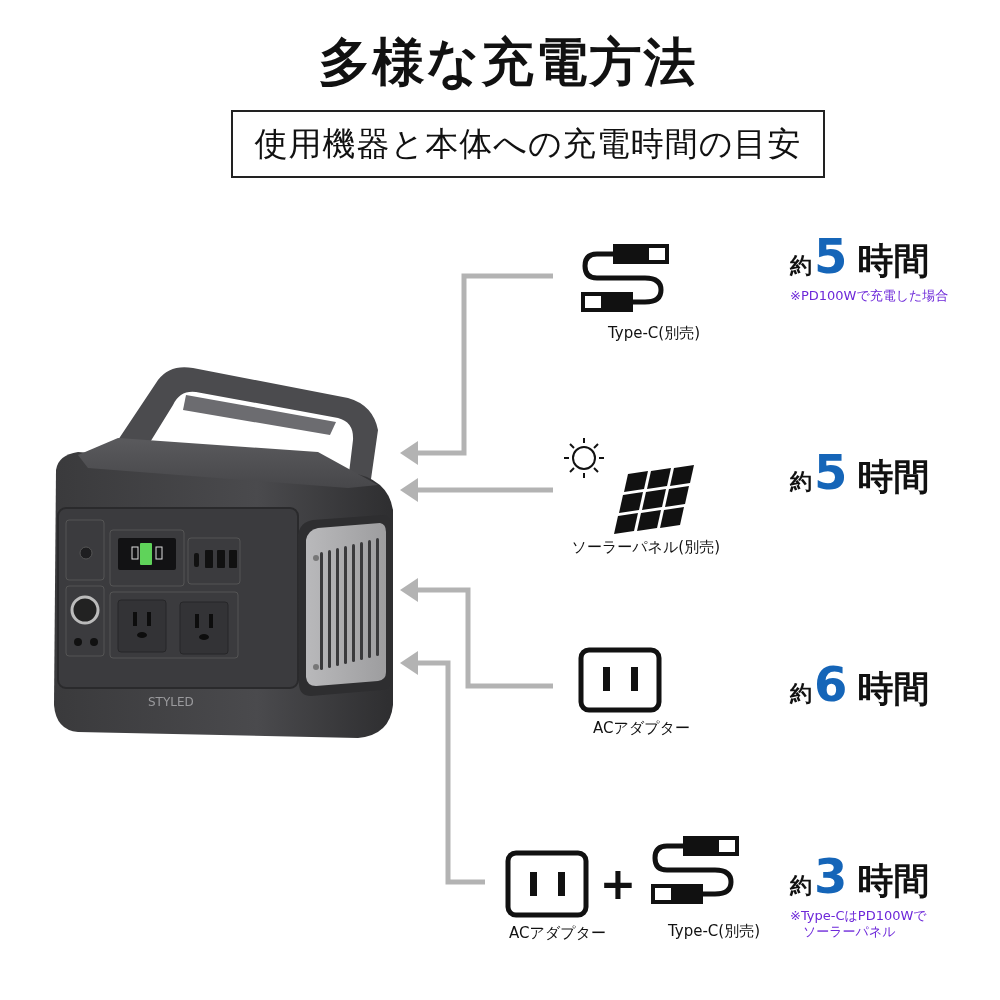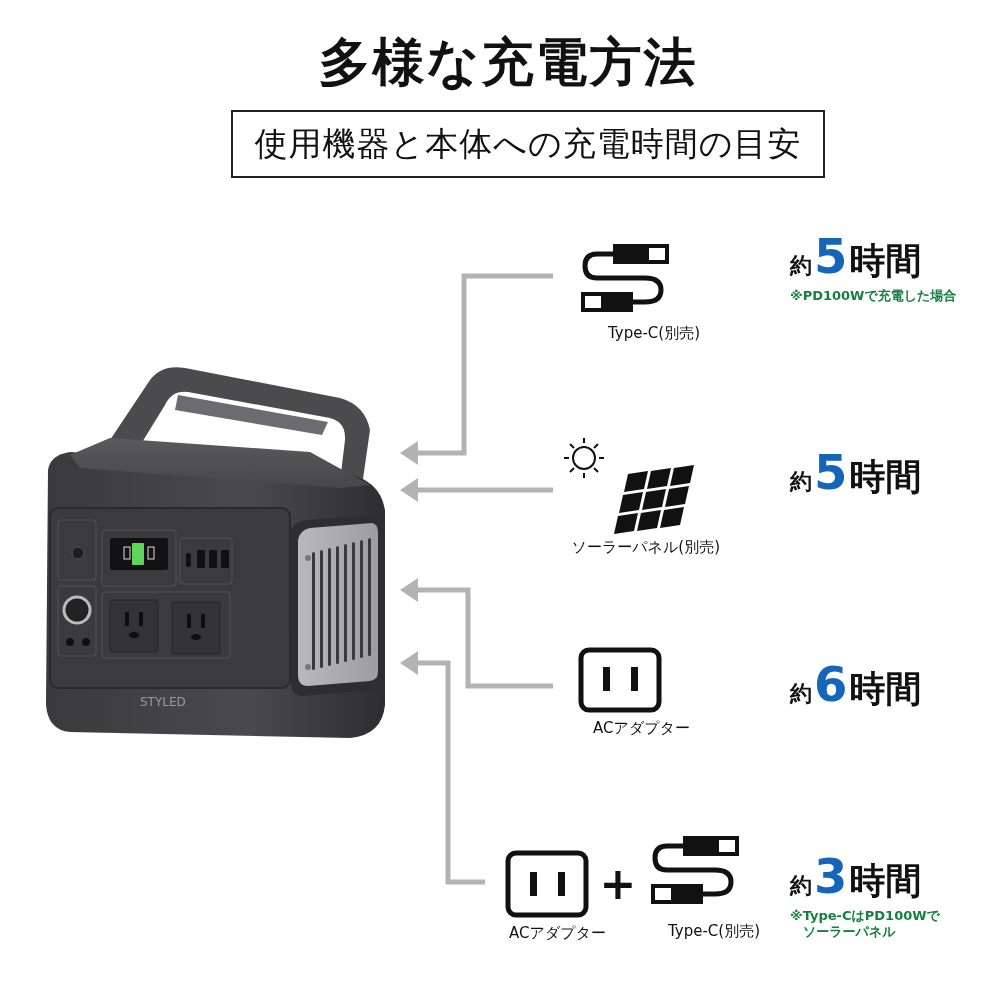--- a/index.html
+++ b/index.html
@@ -9,33 +9,33 @@
   .title {
     position: absolute; left: 0; top: 28px; width: 1000px; text-align: center;
     font-size: 52px; font-weight: bold; letter-spacing: 2px; color: #111; padding-left: 16px;
   }
   .subtitle-box {
     position: absolute; left: 203px; top: 110px; width: 594px; height: 68px;
     border: 2px solid #222; display: flex; align-items: center; justify-content: center;
     font-size: 33px; color: #111; letter-spacing: 1px; margin-left: 28px;
   }
 
-  .device { position: absolute; left: 40px; top: 360px; width: 360px; height: 390px; }
+  .device { position: absolute; left: 48px; top: 360px; width: 360px; height: 390px; }
 
   .connectors { position: absolute; left: 0; top: 0; width: 1000px; height: 1000px; pointer-events: none; }
 
   .source { position: absolute; text-align: center; }
   .source-label { font-size: 15px; color: #111; white-space: nowrap; text-align: right; }
 
   .time-block { position: absolute; left: 790px; }
   .time-main { display: flex; align-items: baseline; white-space: nowrap; }
   .time-approx { font-size: 22px; font-weight: bold; color: #111; margin-right: 2px; }
   .time-number { font-size: 48px; font-weight: bold; color: #1565b8; line-height: 1; margin-right: 2px; }
-  .time-unit { font-size: 36px; font-weight: bold; color: #111; }
-  .time-note { font-size: 13px; color: #15803d; line-height: 16px; margin-top: 2px; white-space: pre; font-weight: bold; }
+  .time-unit { font-size: 36px; font-weight: bold; color: #111; margin-left: 8px; }
+  .time-note { font-size: 13px; color: #6d28d9; line-height: 16px; margin-top: 2px; white-space: pre; }
 </style>
 </head>
 <body>
 
 <div class="title">多様な充電方法</div>
 <div class="subtitle-box">
   <span>使用機器と本体への充電時間の目安</span>
 </div>
 
 <div class="device">

